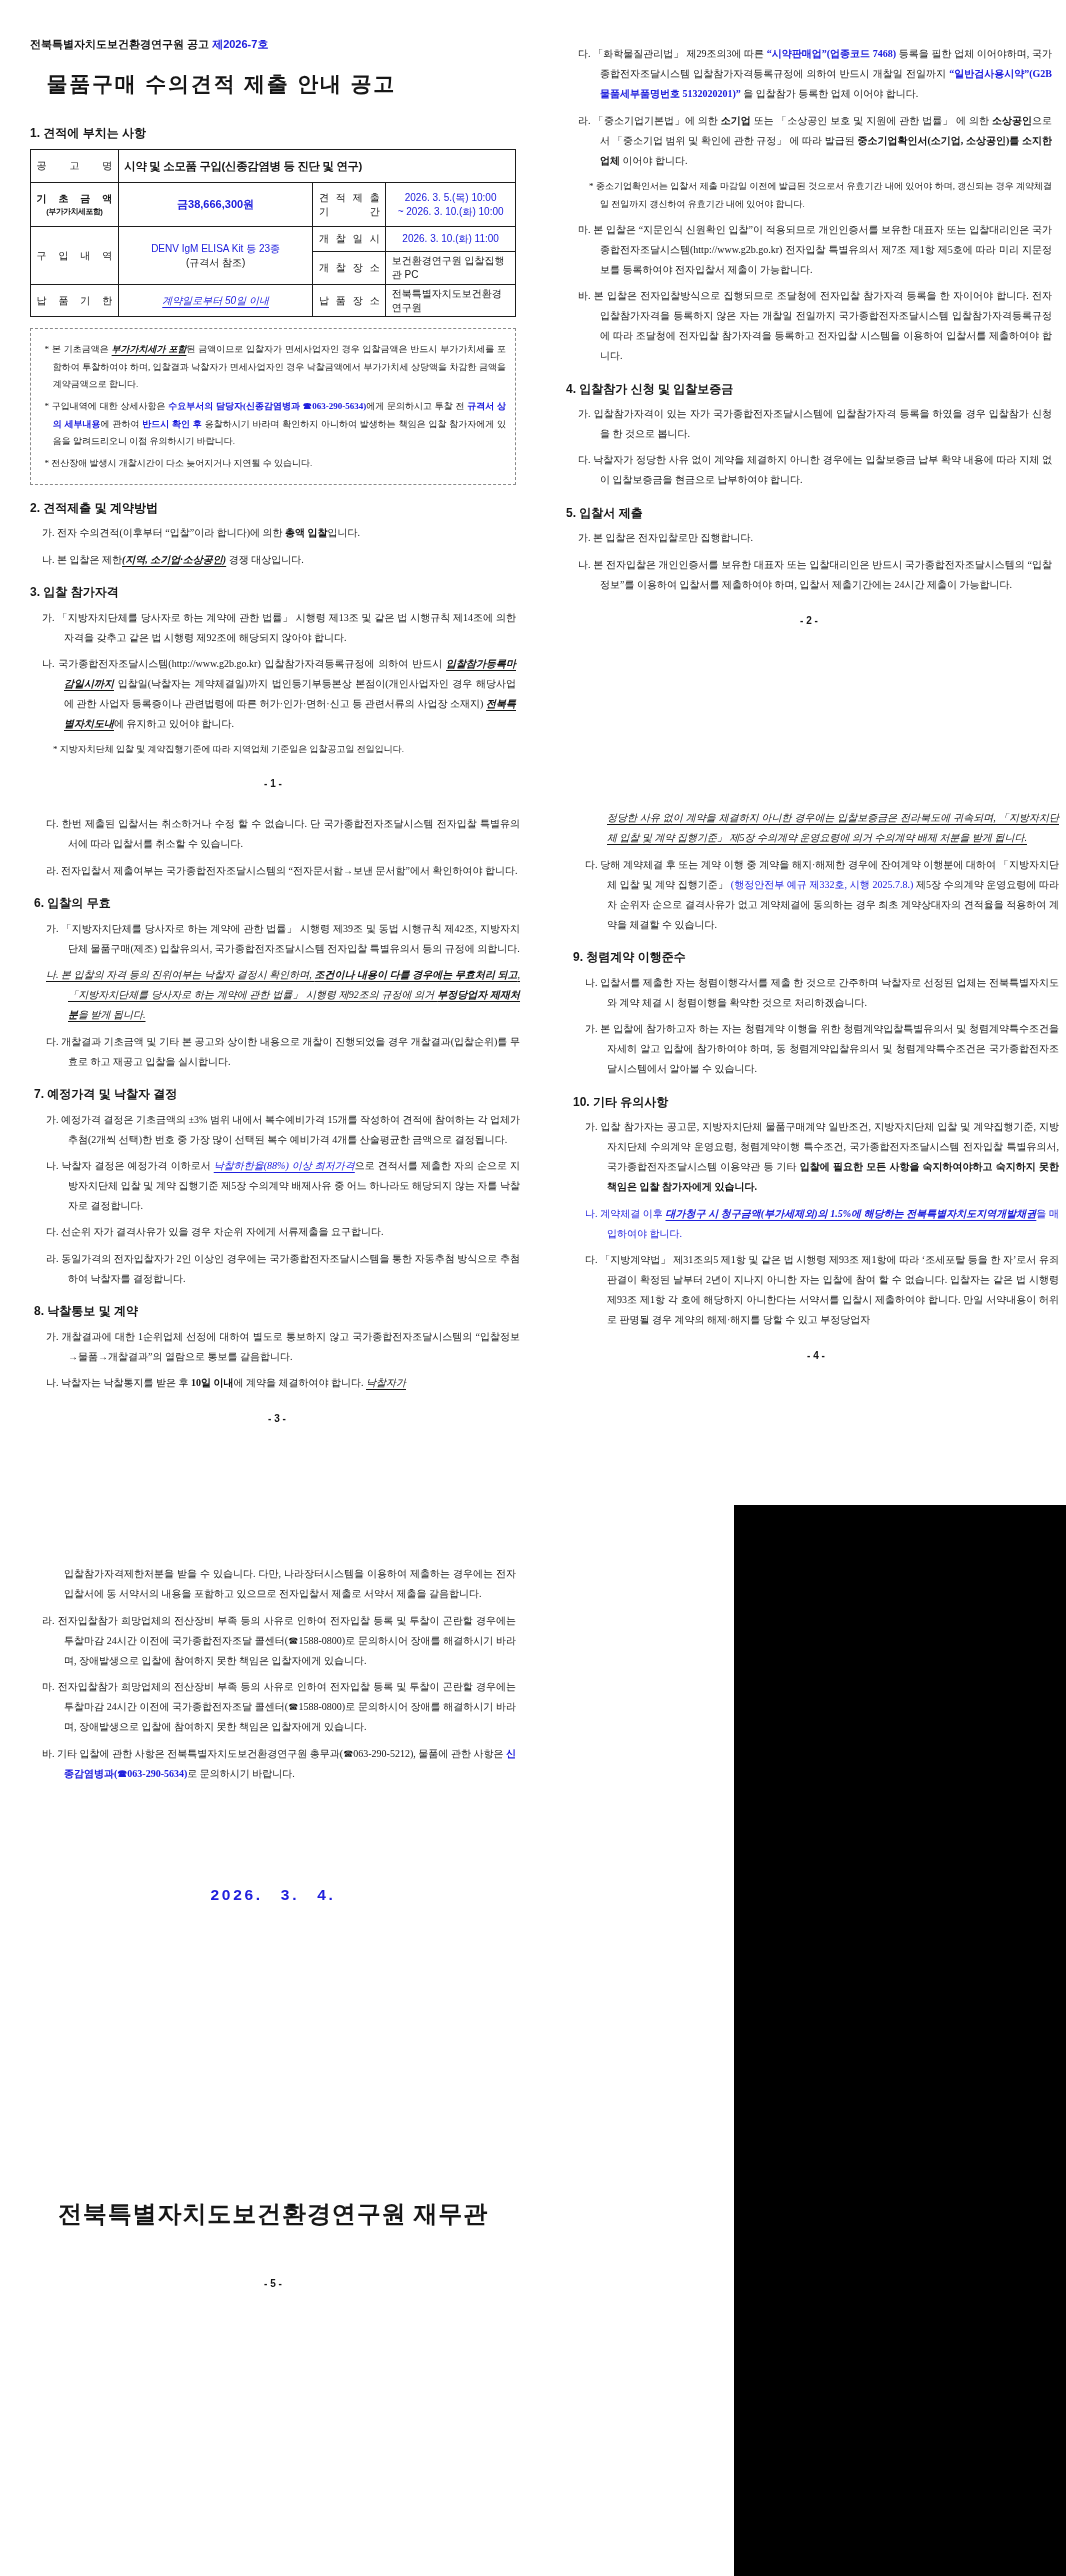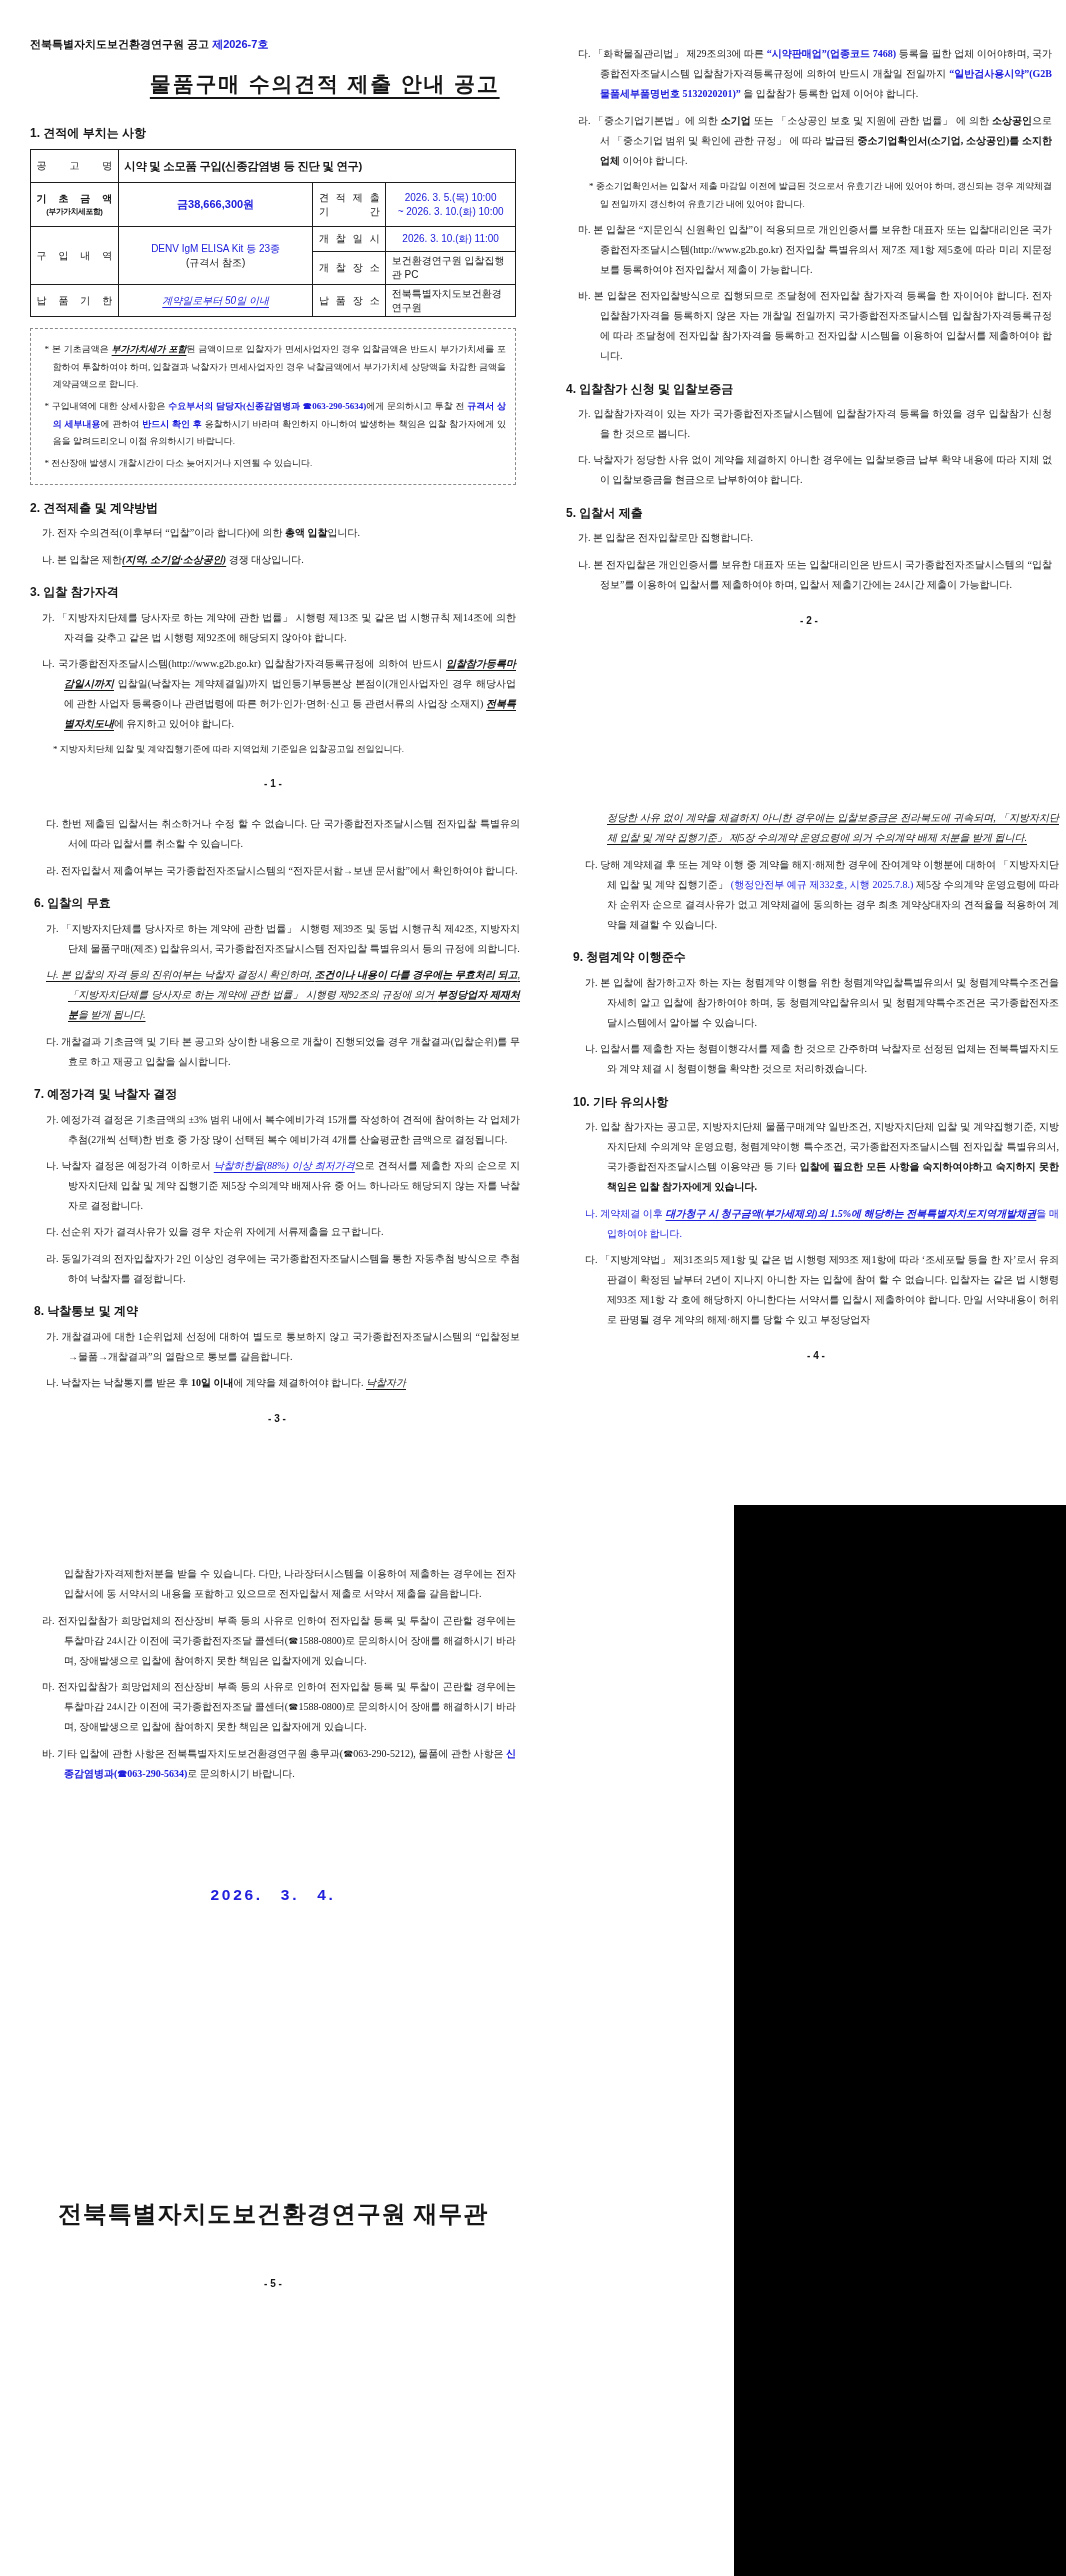--- a/index.html
+++ b/index.html
@@ -12,23 +12,23 @@
   }
   .page{ position:absolute; width:486px; }
   #p1{ left:30px;  top:37px;  }
   #p2{ left:566px; top:38px;  }
   #p3{ left:34px;  top:808px; }
   #p4{ left:560px; top:802px;margin-left:13px; }
   #p5{ left:30px;  top:1558px;}
 
   .hdr{ margin:0 0 18px; font-family:"Liberation Sans",sans-serif; font-size:11px; font-weight:bold; }
   .title{
-    margin:0 16.4px 27px; text-align:right; font-family:"Liberation Sans",sans-serif;
+    margin:0 16.4px 27px; text-align:left; font-family:"Liberation Sans",sans-serif;
     font-size:21px; font-weight:bold; letter-spacing:1.8px;
-    text-decoration:underline; text-underline-offset:5.5px;
+    text-underline-offset:5.5px;
   }
   .sec{ margin:14.6px 0 5.5px; font-family:"Liberation Sans",sans-serif; font-size:12px; font-weight:bold; }
   .item{ margin:6.4px 0; font-size:10px; line-height:20px; text-align:justify; padding-left:34px; text-indent:-22px; }
   .cont{ margin:6.4px 0; font-size:10px; line-height:20px; text-align:justify; padding-left:34px; text-indent:0; }
   .subnote{ margin:3.7px 0; font-size:9px; line-height:18px; text-align:justify; padding-left:34px; text-indent:-11px; }
   .pnum{ margin-top:20px; text-align:center; font-size:10px; font-weight:bold; font-family:"Liberation Sans",sans-serif; }
 
   .b{ font-weight:bold; }
   .u{ text-decoration:underline; text-underline-offset:2.7px;font-style:italic; }
   .bl{ color:var(--blue); }
@@ -177,22 +177,22 @@
   <p class="item"><span>가. 개찰결과에 대한 1순위업체 선정에 대하여 별도로 통보하지 않고 국가종합전자조달시스템의 “입찰정보→물품→개찰결과”의 열람으로 통보를 갈음합니다.</span></p>
   <p class="item"><span>나. 낙찰자는 낙찰통지를 받은 후 </span><span class="b">10일 이내</span><span>에 계약을 체결하여야 합니다. </span><span class="u">낙찰자가</span></p>
   <p class="pnum">- 3 -</p>
 </section>
 
 <section class="page" id="p4">
   <p class="cont"><span class="u">정당한 사유 없이 계약을 체결하지 아니한 경우에는 입찰보증금은 전라북도에 귀속되며, 「지방자치단체 입찰 및 계약 집행기준」 제5장 수의계약 운영요령에 의거 수의계약 배제 처분을 받게 됩니다.</span></p>
   <p class="item"><span>다. 당해 계약체결 후 또는 계약 이행 중 계약을 해지·해제한 경우에 잔여계약 이행분에 대하여 「지방자치단체 입찰 및 계약 집행기준」 </span><span class="bl">(행정안전부 예규 제332호, 시행 2025.7.8.)</span><span> 제5장 수의계약 운영요령에 따라 차 순위자 순으로 결격사유가 없고 계약체결에 동의하는 경우 최초 계약상대자의 견적율을 적용하여 계약을 체결할 수 있습니다.</span></p>
 
   <h2 class="sec">9. 청렴계약 이행준수</h2>
+  <p class="item"><span>나. 입찰서를 제출한 자는 청렴이행각서를 제출 한 것으로 간주하며 낙찰자로 선정된 업체는 전북특별자치도와 계약 체결 시 청렴이행을 확약한 것으로 처리하겠습니다.</span></p>
   <p class="item"><span>가. 본 입찰에 참가하고자 하는 자는 청렴계약 이행을 위한 청렴계약입찰특별유의서 및 청렴계약특수조건을 자세히 알고 입찰에 참가하여야 하며, 동 청렴계약입찰유의서 및 청렴계약특수조건은 국가종합전자조달시스템에서 알아볼 수 있습니다.</span></p>
-  <p class="item"><span>나. 입찰서를 제출한 자는 청렴이행각서를 제출 한 것으로 간주하며 낙찰자로 선정된 업체는 전북특별자치도와 계약 체결 시 청렴이행을 확약한 것으로 처리하겠습니다.</span></p>
 
   <h2 class="sec">10. 기타 유의사항</h2>
   <p class="item"><span>가. 입찰 참가자는 공고문, 지방자치단체 물품구매계약 일반조건, 지방자치단체 입찰 및 계약집행기준, 지방자치단체 수의계약 운영요령, 청렴계약이행 특수조건, 국가종합전자조달시스템 전자입찰 특별유의서, 국가종합전자조달시스템 이용약관 등 기타 </span><span class="b">입찰에 필요한 모든 사항을 숙지하여야하고 숙지하지 못한 책임은 입찰 참가자에게 있습니다.</span></p>
   <p class="item"><span class="bl">나. 계약체결 이후 </span><span class="bl b u">대가청구 시 청구금액(부가세제외)의 1.5%에 해당하는 전북특별자치도지역개발채권</span><span class="bl">을 매입하여야 합니다.</span></p>
   <p class="item"><span>다. 「지방계약법」 제31조의5 제1항 및 같은 법 시행령 제93조 제1항에 따라 ‘조세포탈 등을 한 자’로서 유죄판결이 확정된 날부터 2년이 지나지 아니한 자는 입찰에 참여 할 수 없습니다. 입찰자는 같은 법 시행령 제93조 제1항 각 호에 해당하지 아니한다는 서약서를 입찰시 제출하여야 합니다. 만일 서약내용이 허위로 판명될 경우 계약의 해제·해지를 당할 수 있고 부정당업자</span></p>
   <p class="pnum">- 4 -</p>
 </section>
 
 <section class="page" id="p5">
   <p class="cont"><span>입찰참가자격제한처분을 받을 수 있습니다. 다만, 나라장터시스템을 이용하여 제출하는 경우에는 전자입찰서에 동 서약서의 내용을 포함하고 있으므로 전자입찰서 제출로 서약서 제출을 갈음합니다.</span></p>

